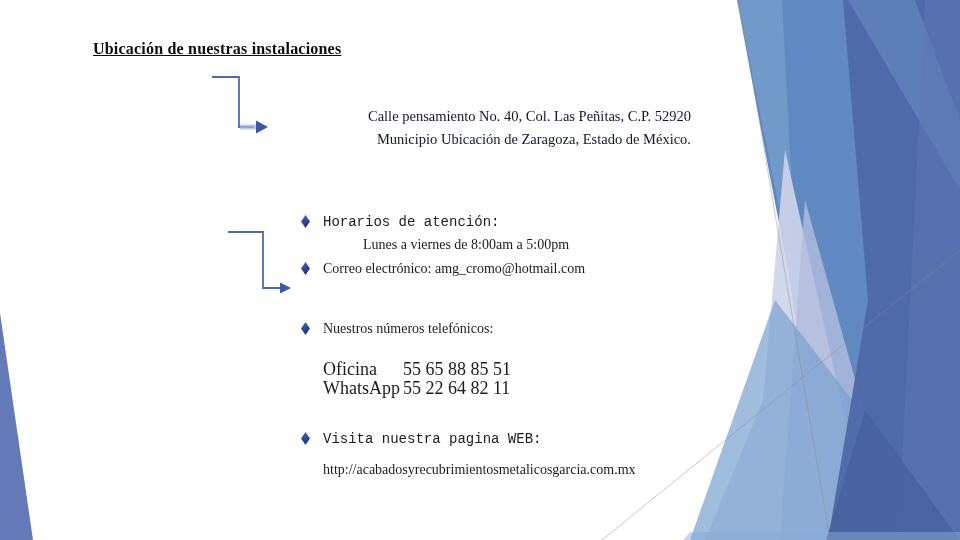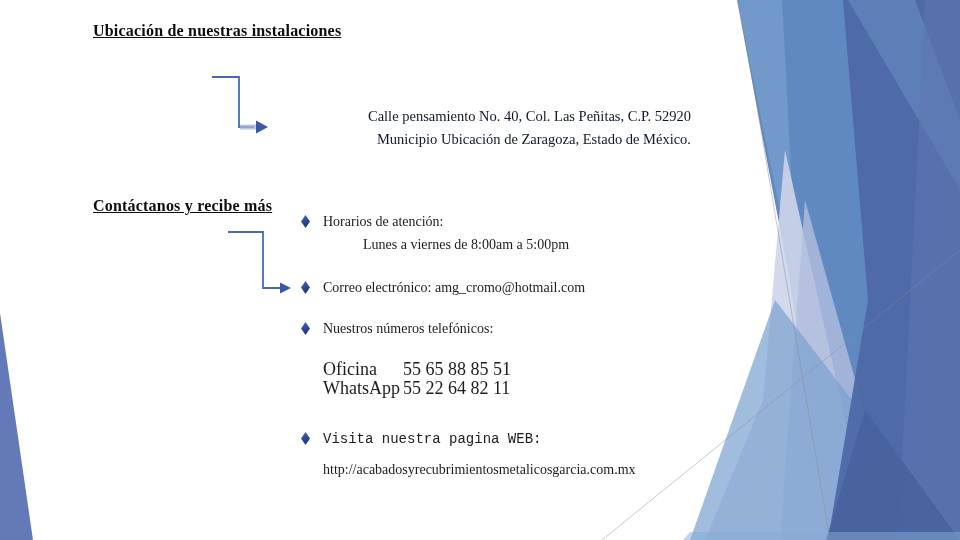--- a/index.html
+++ b/index.html
@@ -66,40 +66,39 @@
     <line x1="960" y1="250" x2="602" y2="540" stroke-width="0.9" opacity="0.5" stroke="#8A8A8A"></line>
 
     <path d="M212 77 H239 V127 H254" fill="none" stroke-width="1.8" stroke="#4A6AB0"></path>
     <line x1="240" y1="127" x2="257" y2="127" stroke-width="5" opacity="0.75" stroke="#A8B6DC"></line>
     <polygon points="256,120.5 256,133.5 268,127" fill="#3B57A5"></polygon>
 
     <path d="M228 232 H263 V288 H281" fill="none" stroke-width="1.8" stroke="#4A6AB0"></path>
     <polygon points="280,282.5 280,293.5 291,288" fill="#3B57A5"></polygon>
   </svg>
 
-  <div class="abs sec-title" style="left:93px;top:20px;">
+  <div class="abs sec-title" style="left:93px;top:38px;">
     <span class="ln">Ubicación de nuestras instalaciones</span>
   </div>
 
   <div class="abs addr" style="left:291px;top:105px;">
     <div>Calle pensamiento No. 40, Col. Las Peñitas, C.P. 52920</div>
     <div>Municipio Ubicación de Zaragoza, Estado de México.</div>
   </div>
 
   <div class="abs sec-title" style="left:93px;top:195px;">
-    <span class="ln">Contáctanos y recibe más</span>
   </div>
 
-  <div class="abs bullet" style="left:301px;top:213px;">
+  <div class="abs bullet" style="left:301px;top:213px;font-family:Liberation Mono, monospace;">
     <span class="diamond"></span>
     <span>Horarios de atención:</span>
   </div>
   <div class="abs sub" style="left:323px;top:236px;margin-left:40px;">Lunes a viernes de 8:00am a 5:00pm</div>
 
-  <div class="abs bullet" style="left:301px;top:279px;">
+  <div class="abs bullet" style="left:301px;top:260px;">
     <span class="diamond"></span>
     <span>Correo electrónico: amg_cromo@hotmail.com</span>
   </div>
 
   <div class="abs bullet" style="left:301px;top:320px;text-align:right;">
     <span class="diamond"></span>
     <span>Nuestros números telefónicos:</span>
   </div>
 
   <div class="abs" style="left:323px;top:360px;">

